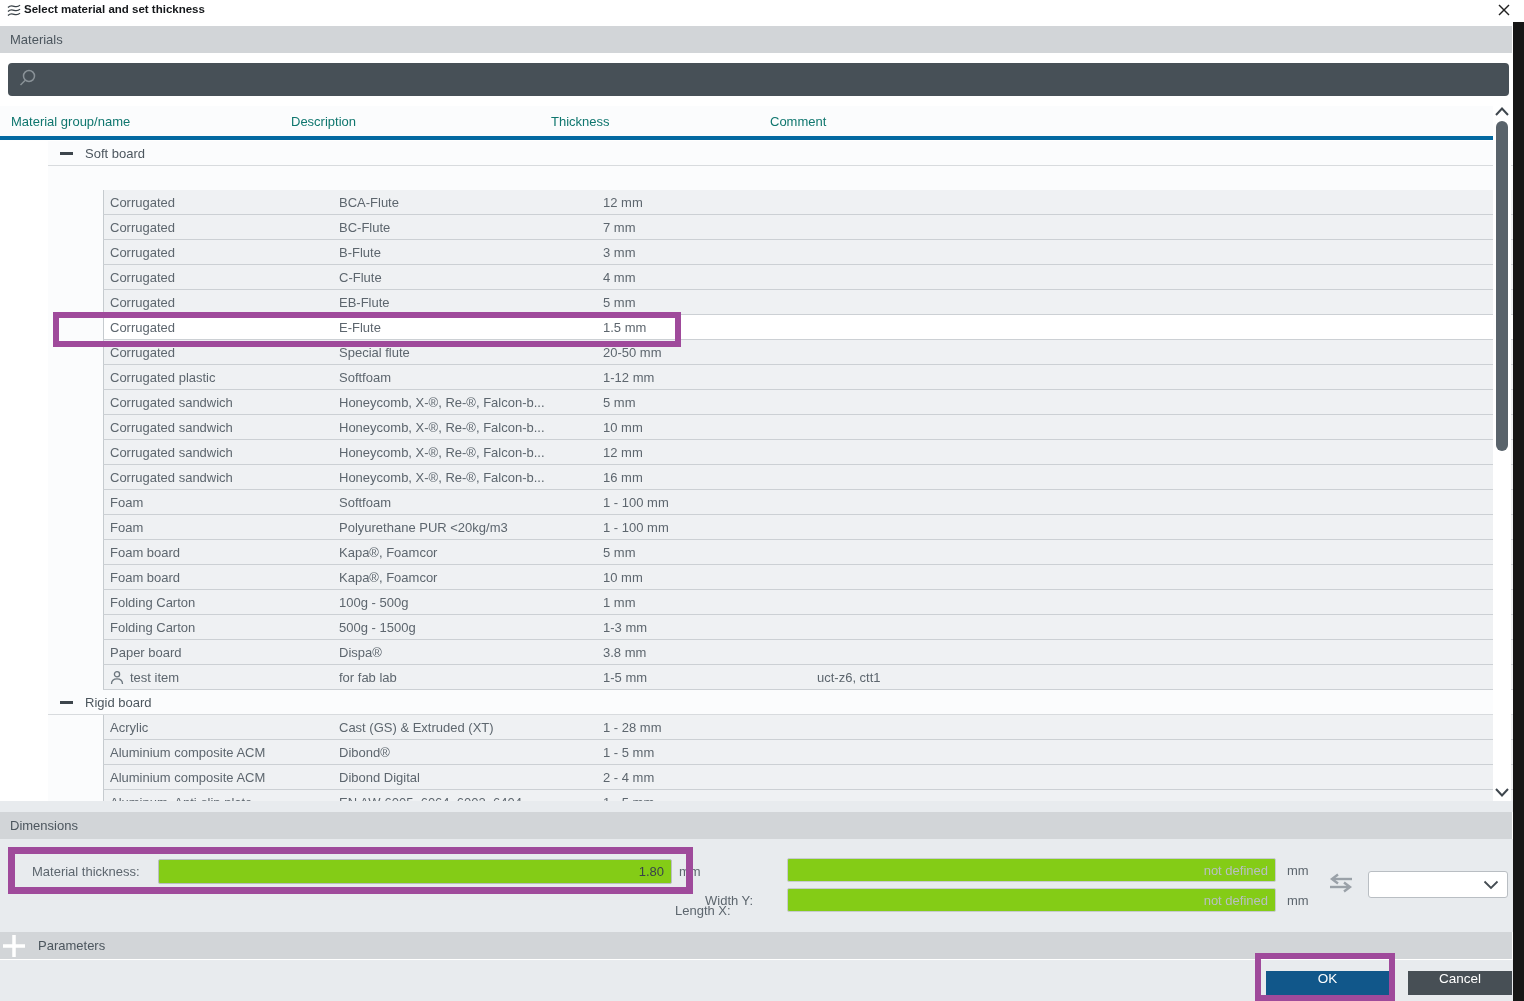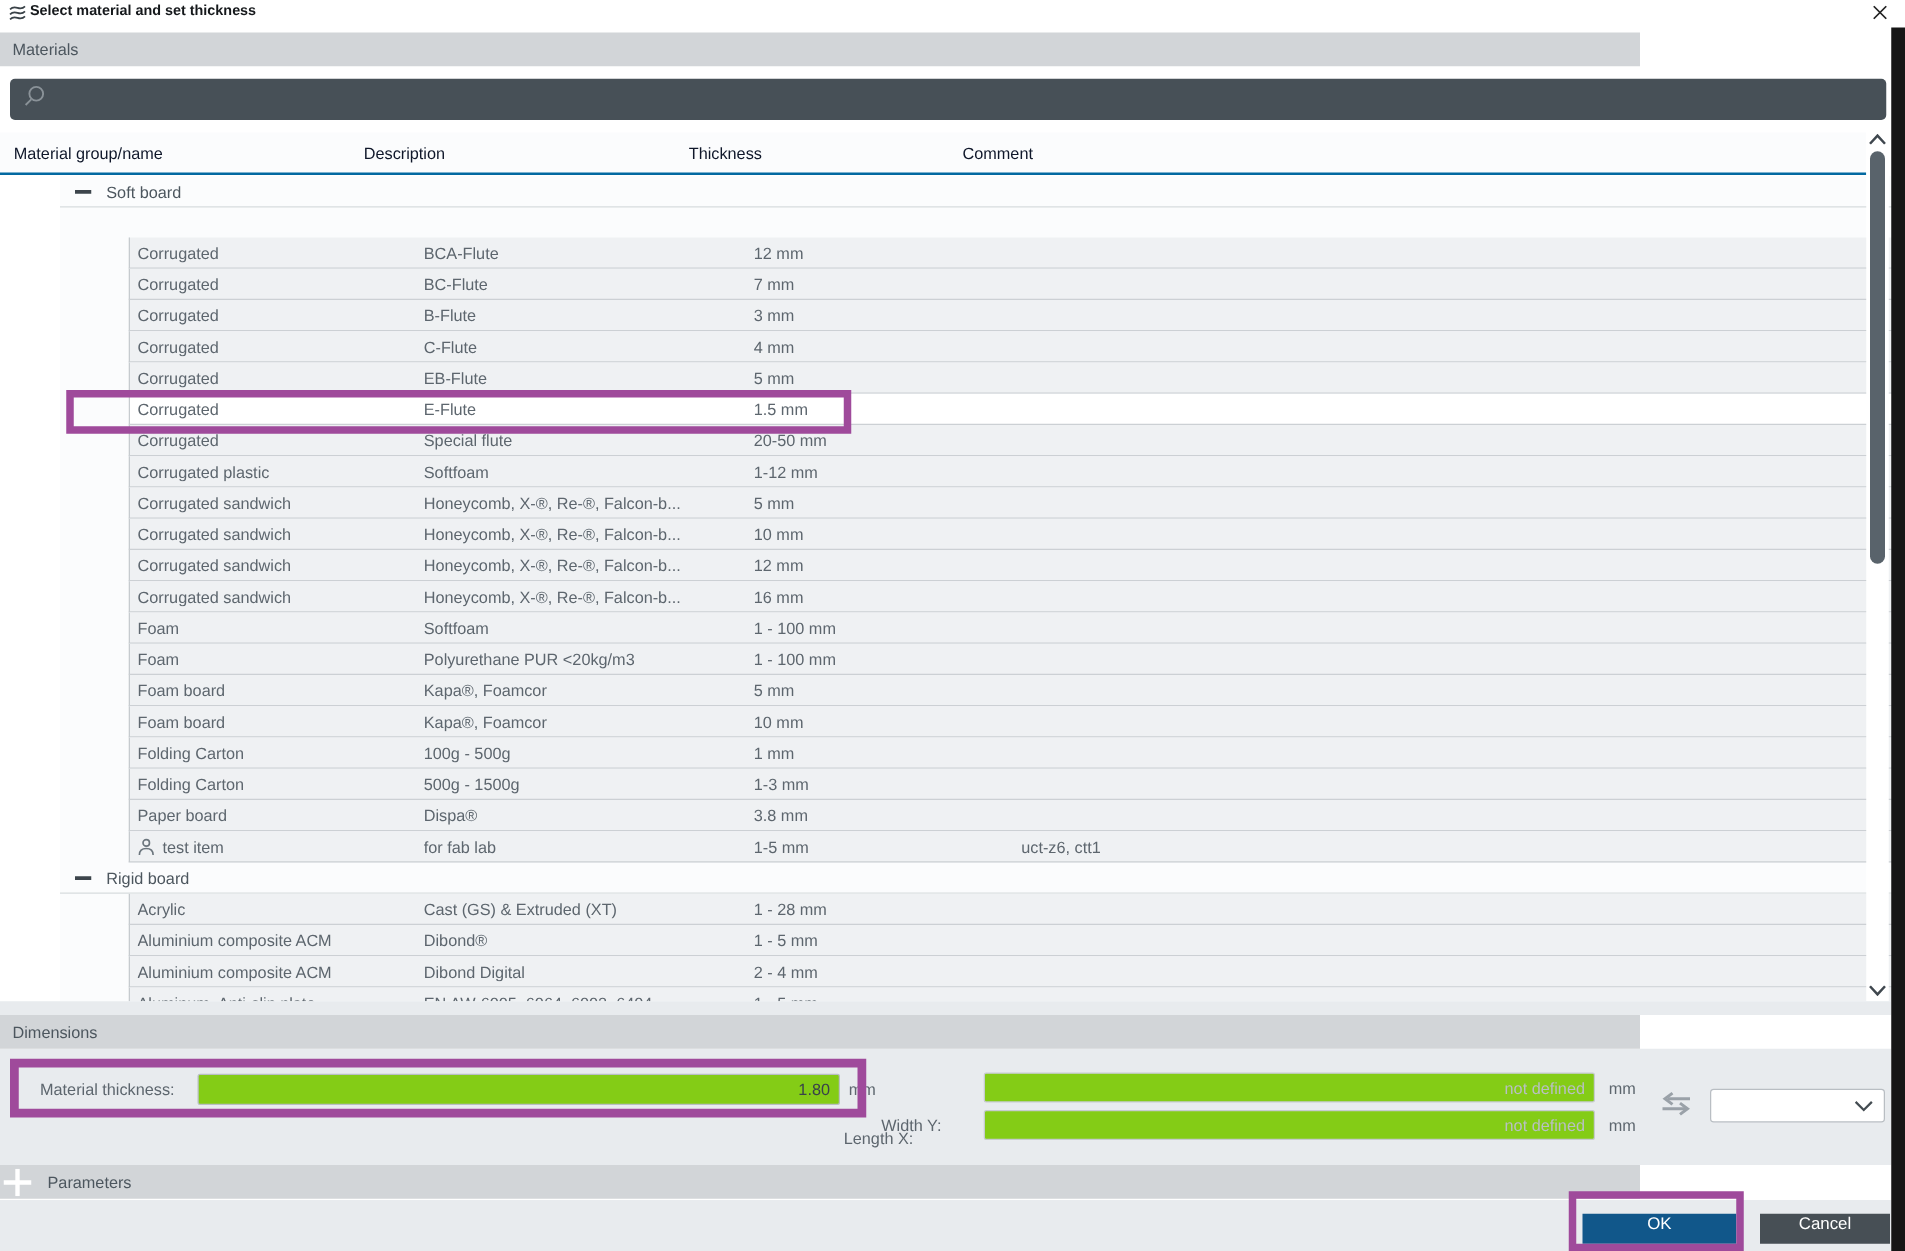--- a/index.html
+++ b/index.html
@@ -7,37 +7,37 @@
        font-family:"Liberation Sans",sans-serif;color:#5d666e;}
   .abs{position:absolute;}
 
   
   .titlebar{left:0;top:0;width:1524px;height:22px;background:#ffffff;}
   .title-icon{left:7px;top:4px;}
   .title-text{left:24px;top:3px;font-size:11.5px;font-weight:700;color:#15181b;}
   .close-btn{left:1492px;top:0px;width:24px;height:20px;display:flex;align-items:center;justify-content:center;cursor:pointer;}
 
   
-  .section-bar{left:0;width:1312px;height:27px;background:#d2d5d8;display:flex;align-items:center;}
+  .section-bar{left:0;width:1512px;height:27px;background:#d2d5d8;display:flex;align-items:center;}
   .section-label{font-size:13px;color:#4c565e;padding-left:10px;}
   .bar-materials{top:26px;}
   .bar-dimensions{top:812px;}
   .bar-parameters{top:932px;}
   .bar-parameters .section-label{padding-left:38px;}
   .plus-icon{left:2px;top:935px;}
 
   
   .search-bar{left:8px;top:63px;width:1501px;height:33px;background:#475057;border-radius:4px;display:flex;align-items:center;}
   .search-icon{margin-left:8px;}
   .search-input{flex:1;background:transparent;border:none;outline:none;color:#e8ebee;font-size:14px;padding:0 10px;height:100%;font-family:"Liberation Sans",sans-serif;}
 
   
   .thead{left:0;top:106px;width:1493px;height:34px;display:grid;grid-template-columns:280px 260px 219px 1fr;
-         align-items:center;padding-left:11px;box-sizing:border-box;border-bottom:2px solid #0369a1;
-         font-size:13px;color:#0f172a;background:#fbfcfd;}
+         align-items:center;padding-left:11px;box-sizing:border-box;border-bottom:4px solid #0369a1;
+         font-size:13px;color:#0f766e;background:#fbfcfd;}
   .tbody{left:0;top:141px;width:1493px;height:660px;background:#fbfcfd;overflow:hidden;margin-left:48px;}
   .group-row{height:25px;box-sizing:border-box;display:flex;align-items:center;padding-left:12px;
              border-bottom:1px solid #d8dbde;font-size:13px;color:#4c565e;background:#fbfcfd;}
   .minus{width:13px;height:3px;background:#3d454c;margin-right:12px;flex:0 0 auto;}
   .spacer{height:24px;}
   .row{margin-left:55px;height:25px;box-sizing:border-box;background:#eff1f3;border-bottom:1px solid #ccd0d4;
        border-left:1px solid #c6cbcf;display:grid;grid-template-columns:229px 264px 214px 1fr;
        align-items:center;padding-left:6px;font-size:13px;color:#5d666e;position:relative;}
   .row.selected{background:#ffffff;}
   .cell{white-space:nowrap;overflow:hidden;display:flex;align-items:center;}

